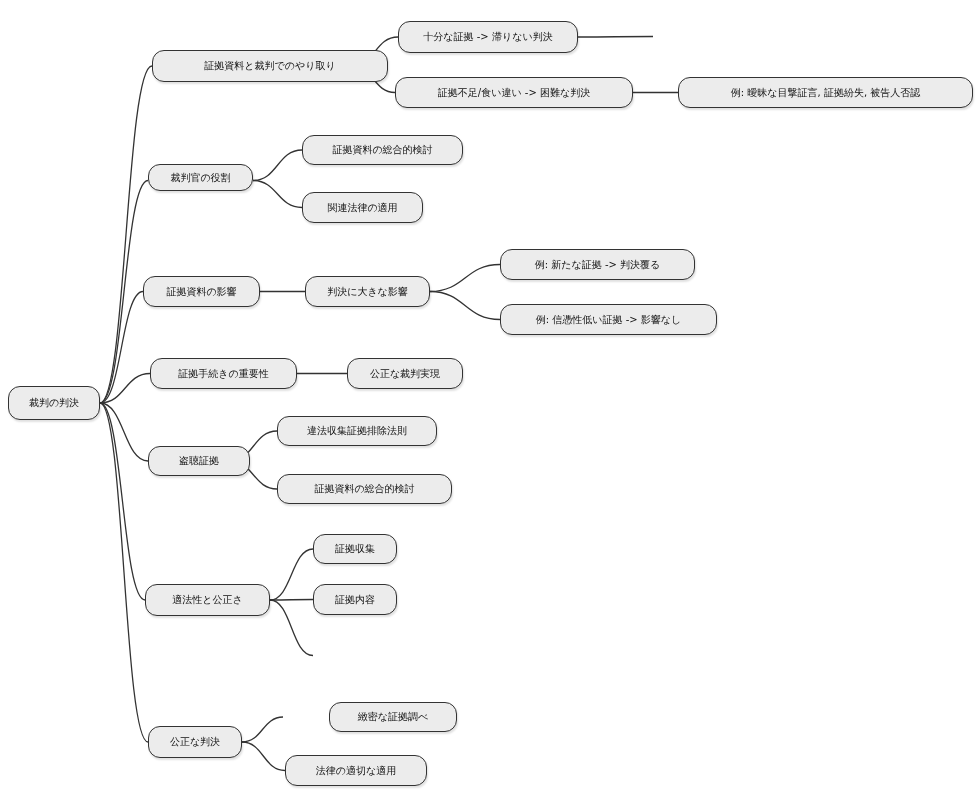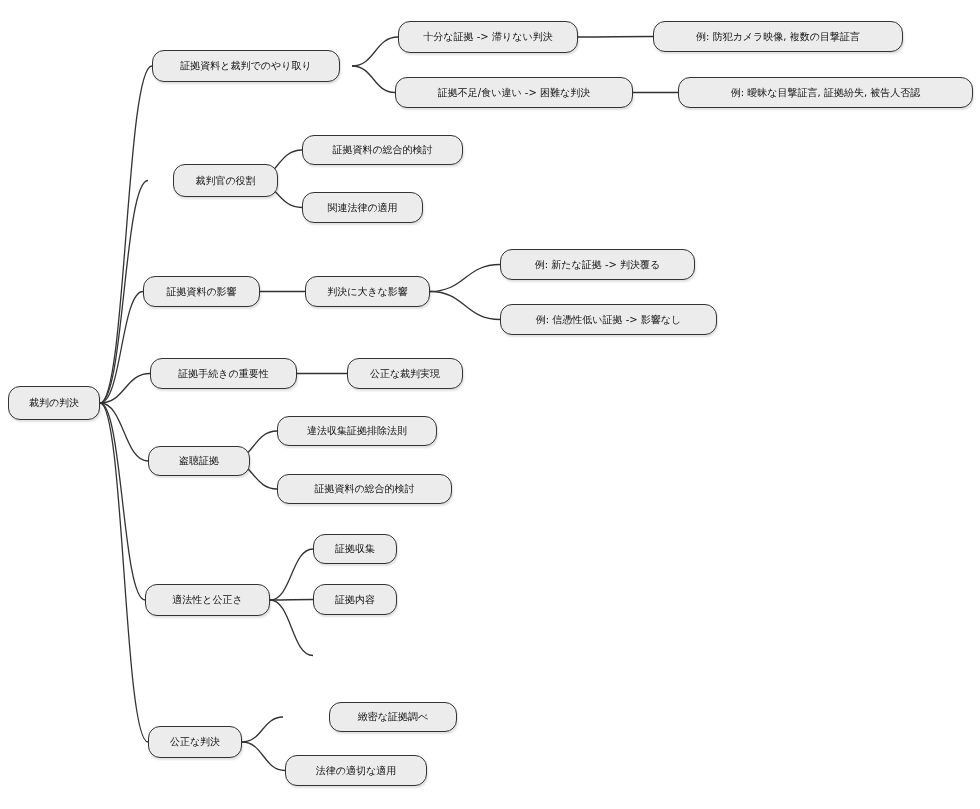--- a/index.html
+++ b/index.html
@@ -69,26 +69,25 @@
       <path d="M 100 403 C 122.5 403, 122.5 600, 145 600"></path>
       <path d="M 270 600 C 291.5 600, 291.5 549, 313 549"></path>
       <path d="M 270 600 C 291.5 600, 291.5 599.5, 313 599.5"></path>
       <path d="M 270 600 C 291.5 600, 291.5 655.5, 313 655.5"></path>
       <path d="M 100 403 C 124 403, 124 742, 148 742"></path>
       <path d="M 242 742 C 262.5 742, 262.5 717, 283 717"></path>
       <path d="M 242 742 C 263.5 742, 263.5 770.5, 285 770.5"></path>
     </svg>
 
 <div class="node" style="left: 8px; top: 386px; width: 92px; height: 34px;">裁判の判決</div>
-    <div class="node" style="left: 152px; top: 50px; width: 188px; height: 32px;">証拠資料と裁判でのやり取り</div>
+    <div class="node" style="left: 152px; top: 50px; width: 236px; height: 32px;">証拠資料と裁判でのやり取り</div>
     <div class="node" style="left: 398px; top: 21px; width: 180px; height: 32px;">十分な証拠 -&gt; 滞りない判決</div>
-    <div class="node" style="left: 653px; top: 21px; width: 250px; height: 31px;">例: 防犯カメラ映像, 複数の目撃証言</div>
     <div class="node" style="left: 395px; top: 77px; width: 238px; height: 31px;">証拠不足/食い違い -&gt; 困難な判決</div>
     <div class="node" style="left: 678px; top: 77px; width: 295px; height: 31px;">例: 曖昧な目撃証言, 証拠紛失, 被告人否認</div>
-    <div class="node" style="left: 148px; top: 164px; width: 105px; height: 33px; margin-left: 25px;">裁判官の役割</div>
+    <div class="node" style="left: 148px; top: 164px; width: 105px; height: 27px;">裁判官の役割</div>
     <div class="node" style="left: 302px; top: 135px; width: 161px; height: 30px;">証拠資料の総合的検討</div>
     <div class="node" style="left: 302px; top: 192px; width: 121px; height: 31px;">関連法律の適用</div>
     <div class="node" style="left: 143px; top: 276px; width: 117px; height: 31px;">証拠資料の影響</div>
     <div class="node" style="left: 305px; top: 276px; width: 125px; height: 31px;">判決に大きな影響</div>
     <div class="node" style="left: 500px; top: 249px; width: 195px; height: 31px;">例: 新たな証拠 -&gt; 判決覆る</div>
     <div class="node" style="left: 500px; top: 304px; width: 217px; height: 31px;">例: 信憑性低い証拠 -&gt; 影響なし</div>
     <div class="node" style="left: 150px; top: 358px; width: 147px; height: 31px;">証拠手続きの重要性</div>
     <div class="node" style="left: 347px; top: 358px; width: 116px; height: 31px;">公正な裁判実現</div>
     <div class="node" style="left: 148px; top: 446px; width: 102px; height: 30px; text-align: center;">盗聴証拠</div>
     <div class="node" style="left: 277px; top: 416px; width: 160px; height: 30px;">違法収集証拠排除法則</div>

